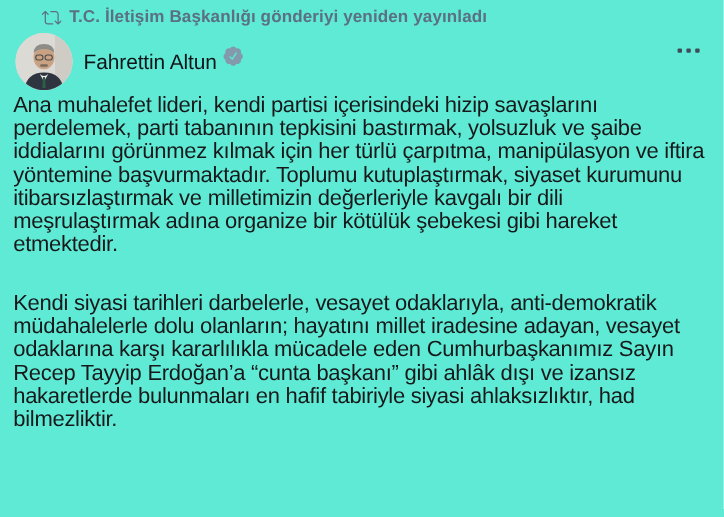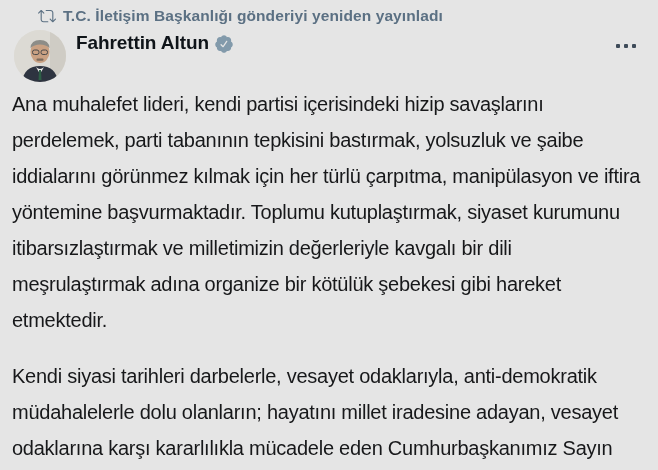--- a/index.html
+++ b/index.html
@@ -1,21 +1,21 @@
 <!DOCTYPE html>
 <html><head>
 <meta charset="utf-8">
 <style>
   * { margin: 0; padding: 0; box-sizing: border-box; }
   html, body { background: #ffffff; }
   .tweet-card {
     position: relative;
     width: 658px;
     height: 470px;
-    background: #e5e5e5;
+    background: #5eead4;
     overflow: hidden;
     font-family: "Liberation Sans", sans-serif;
   }
   .rt-banner {
     position: absolute;
     left: 38px;
     top: 7px;
     display: flex;
     align-items: center;
     gap: 7px;
@@ -43,24 +43,25 @@
     left: 76px;
     top: 32px;
   }
   .name-row {
     display: flex;
     align-items: center;
     gap: 5px;
   }
   .display-name {
     font-size: 19px;
-    font-weight: 700;
+    font-weight: 400;
     color: #0f1419;
     letter-spacing: -0.1px;
     white-space: nowrap;
+    margin-top: 15px;
   }
   .verified-badge { width: 20px; height: 20px; margin-top: 1px; }
   .user-handle {
     margin-top: 4px;
     font-size: 18px;
     font-weight: 400;
     color: #66757f;
     letter-spacing: -0.1px;
     white-space: nowrap;
   }
@@ -86,26 +87,26 @@
   }
   .tweet-body {
     position: absolute;
     left: 12px;
     top: 86px;
     width: 640px;
     color: #17181a;
   }
   .tweet-par {
     font-size: 20px;
-    line-height: 36px;
+    line-height: 21px;
     letter-spacing: -0.25px;
     white-space: pre;
     font-weight: 400;
   }
-  .tweet-par + .tweet-par { margin-top: 20px; }
+  .tweet-par + .tweet-par { margin-top: 33px; }
 </style>
 </head>
 <body>
 
 <div class="tweet-card">
 
   <div class="rt-banner">
     <span class="rt-icon">
       <svg viewBox="0 0 24 24" width="18" height="18" fill="#5b7083" aria-hidden="true">
         <path d="M23.77 15.67c-.292-.293-.767-.293-1.06 0l-2.22 2.22V7.65c0-2.068-1.683-3.75-3.75-3.75h-5.85c-.414 0-.75.336-.75.75s.336.75.75.75h5.85c1.24 0 2.25 1.01 2.25 2.25v10.24l-2.22-2.22c-.293-.293-.768-.293-1.06 0s-.294.768 0 1.06l3.5 3.5c.145.147.337.22.53.22s.383-.072.53-.22l3.5-3.5c.294-.292.294-.767 0-1.06zm-10.66 3.28H7.26c-1.24 0-2.25-1.01-2.25-2.25V6.46l2.22 2.22c.148.147.34.22.532.22s.384-.073.53-.22c.293-.293.293-.768 0-1.06l-3.5-3.5c-.293-.294-.768-.294-1.06 0l-3.5 3.5c-.294.292-.294.767 0 1.06s.767.293 1.06 0l2.22-2.22V16.7c0 2.068 1.683 3.75 3.75 3.75h5.85c.414 0 .75-.336.75-.75s-.337-.75-.75-.75z"></path>

